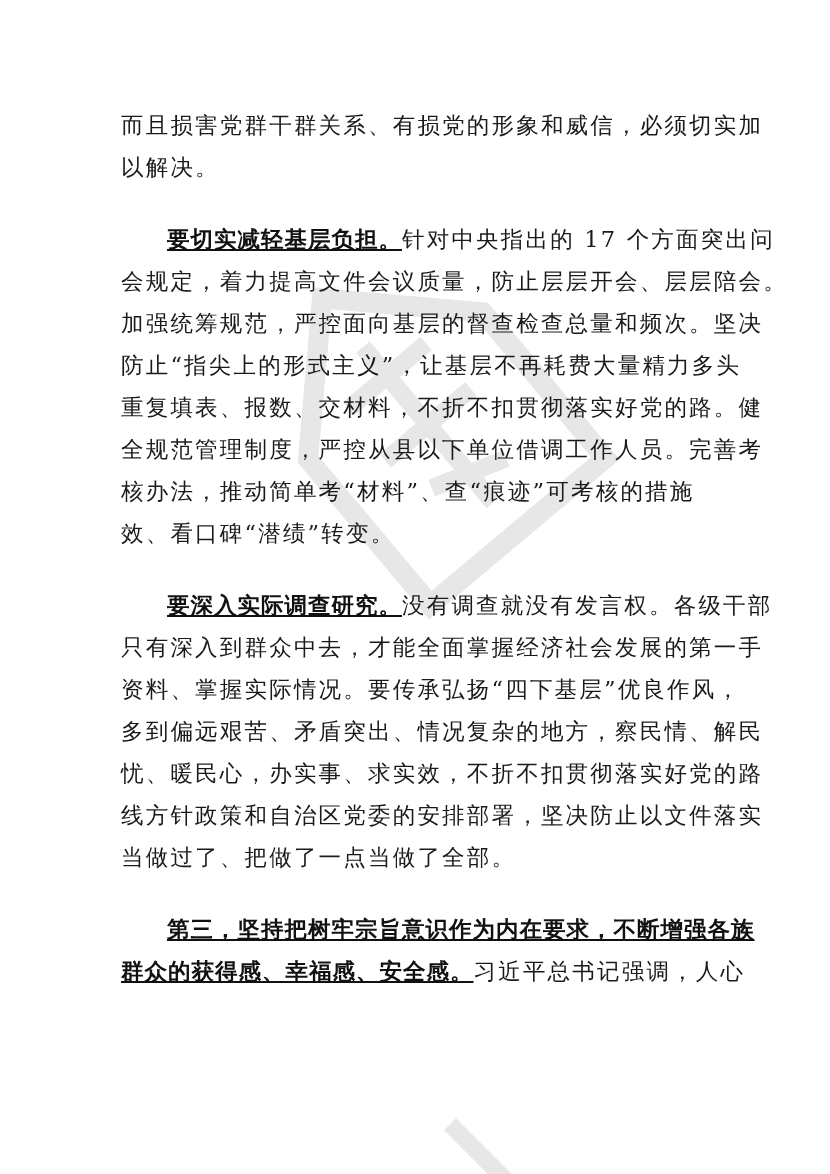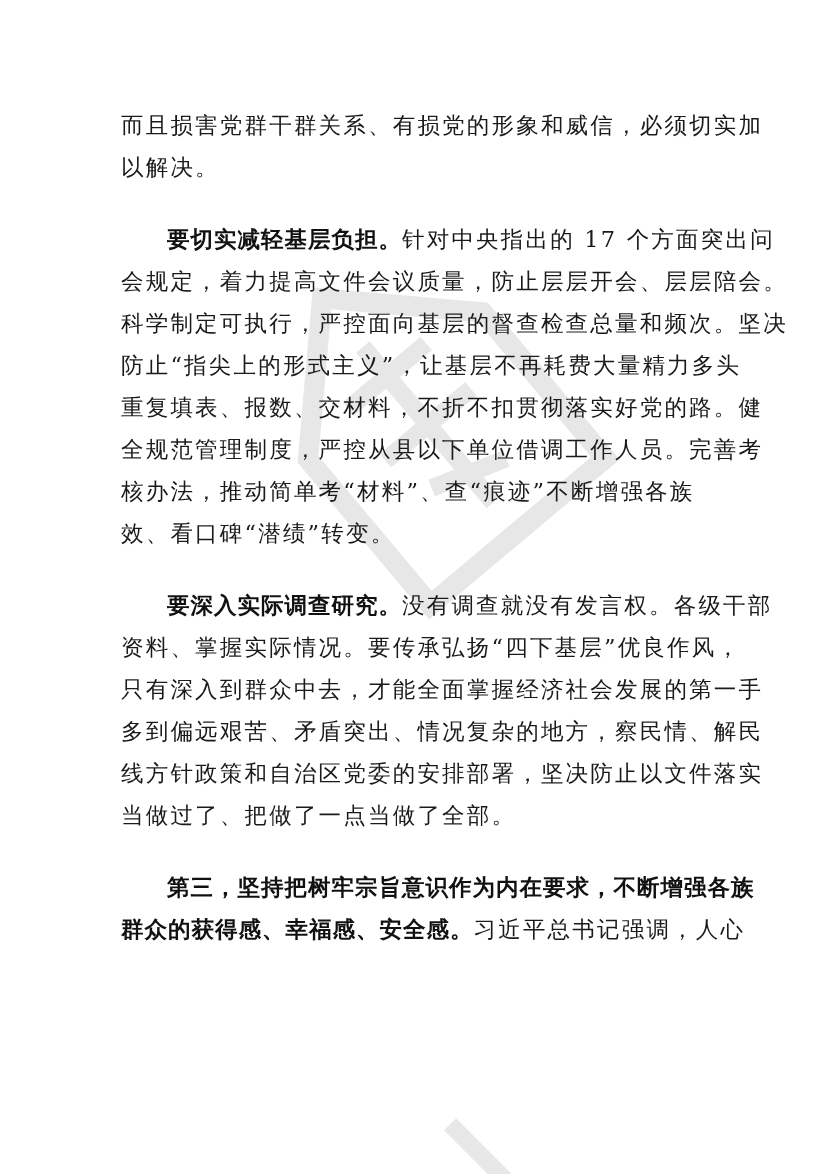--- a/index.html
+++ b/index.html
@@ -3,21 +3,21 @@
   <meta charset="utf-8">
   <style>
     html, body { margin: 0; padding: 0; background: #ffffff; }
     body { width: 830px; height: 1174px; position: relative; overflow: hidden;
            font-family: "DejaVu Serif", "Liberation Serif", serif; color: #1a1a1a; }
     .page { position: absolute; left: 0; top: 0; width: 830px; height: 1004px; background: #fff; padding-left: 12px; }
     .content { position: absolute; left: 121px; top: 104px; width: 588px; }
     .para { margin: 0; font-size: 22.5px; line-height: 42px; letter-spacing: 2.2px;
             text-align: justify; text-indent: 0; }
     .para.gap { margin-top: 30px; }
-    .para b { font-weight: bold; color: #111; letter-spacing: 1px; }
+    .para b { font-weight: bold; color: #111; letter-spacing: 1px; text-decoration: underline; }
     .line { display: block; height: 42px; white-space: nowrap; }
     .watermark { position: absolute; pointer-events: none; opacity: 0.09; }
     .wm1 { left: 290px; top: 250px; width: 260px; height: 330px; transform: rotate(-40deg); }
     .wm2 { left: 300px; top: 1110px; width: 300px; height: 200px; }
   </style>
 </head>
 <body>
 
 <div class="page">
 
@@ -33,33 +33,34 @@
   <div class="content">
 
     <p class="para">
       <span class="line">而且损害党群干群关系、有损党的形象和威信，必须切实加</span>
       <span class="line">以解决。</span>
     </p>
 
     <p class="para gap">
       <span class="line" style="padding-left:46px"><b>要切实减轻基层负担。</b><span>针对中央指出的 17 个方面突出问</span></span>
       <span class="line">会规定，着力提高文件会议质量，防止层层开会、层层陪会。</span>
-      <span class="line">科学制定可执行，严控面向基层的督查检查总量和频次。坚决</span>
+      <span class="line">加强统筹规范，严控面向基层的督查检查总量和频次。坚决</span>
       <span class="line">防止“指尖上的形式主义”，让基层不再耗费大量精力多头</span>
       <span class="line">重复填表、报数、交材料，不折不扣贯彻落实好党的路。健</span>
       <span class="line">全规范管理制度，严控从县以下单位借调工作人员。完善考</span>
-      <span class="line">核办法，推动简单考“材料”、查“痕迹”不断增强各族</span>
+      <span class="line">核办法，推动简单考“材料”、查“痕迹”可考核的措施</span>
       <span class="line">效、看口碑“潜绩”转变。</span>
     </p>
 
     <p class="para gap">
       <span class="line" style="padding-left:46px"><b>要深入实际调查研究。</b><span>没有调查就没有发言权。各级干部</span></span>
+      <span class="line">只有深入到群众中去，才能全面掌握经济社会发展的第一手</span>
       <span class="line">资料、掌握实际情况。要传承弘扬“四下基层”优良作风，</span>
-      <span class="line">只有深入到群众中去，才能全面掌握经济社会发展的第一手</span>
       <span class="line">多到偏远艰苦、矛盾突出、情况复杂的地方，察民情、解民</span>
+      <span class="line">忧、暖民心，办实事、求实效，不折不扣贯彻落实好党的路</span>
       <span class="line">线方针政策和自治区党委的安排部署，坚决防止以文件落实</span>
       <span class="line">当做过了、把做了一点当做了全部。</span>
     </p>
 
     <p class="para gap">
       <span class="line" style="padding-left:46px"><b>第三，坚持把树牢宗旨意识作为内在要求，不断增强各族</b></span>
       <span class="line"><b>群众的获得感、幸福感、安全感。</b><span>习近平总书记强调，人心</span></span>
     </p>
 
   </div>

